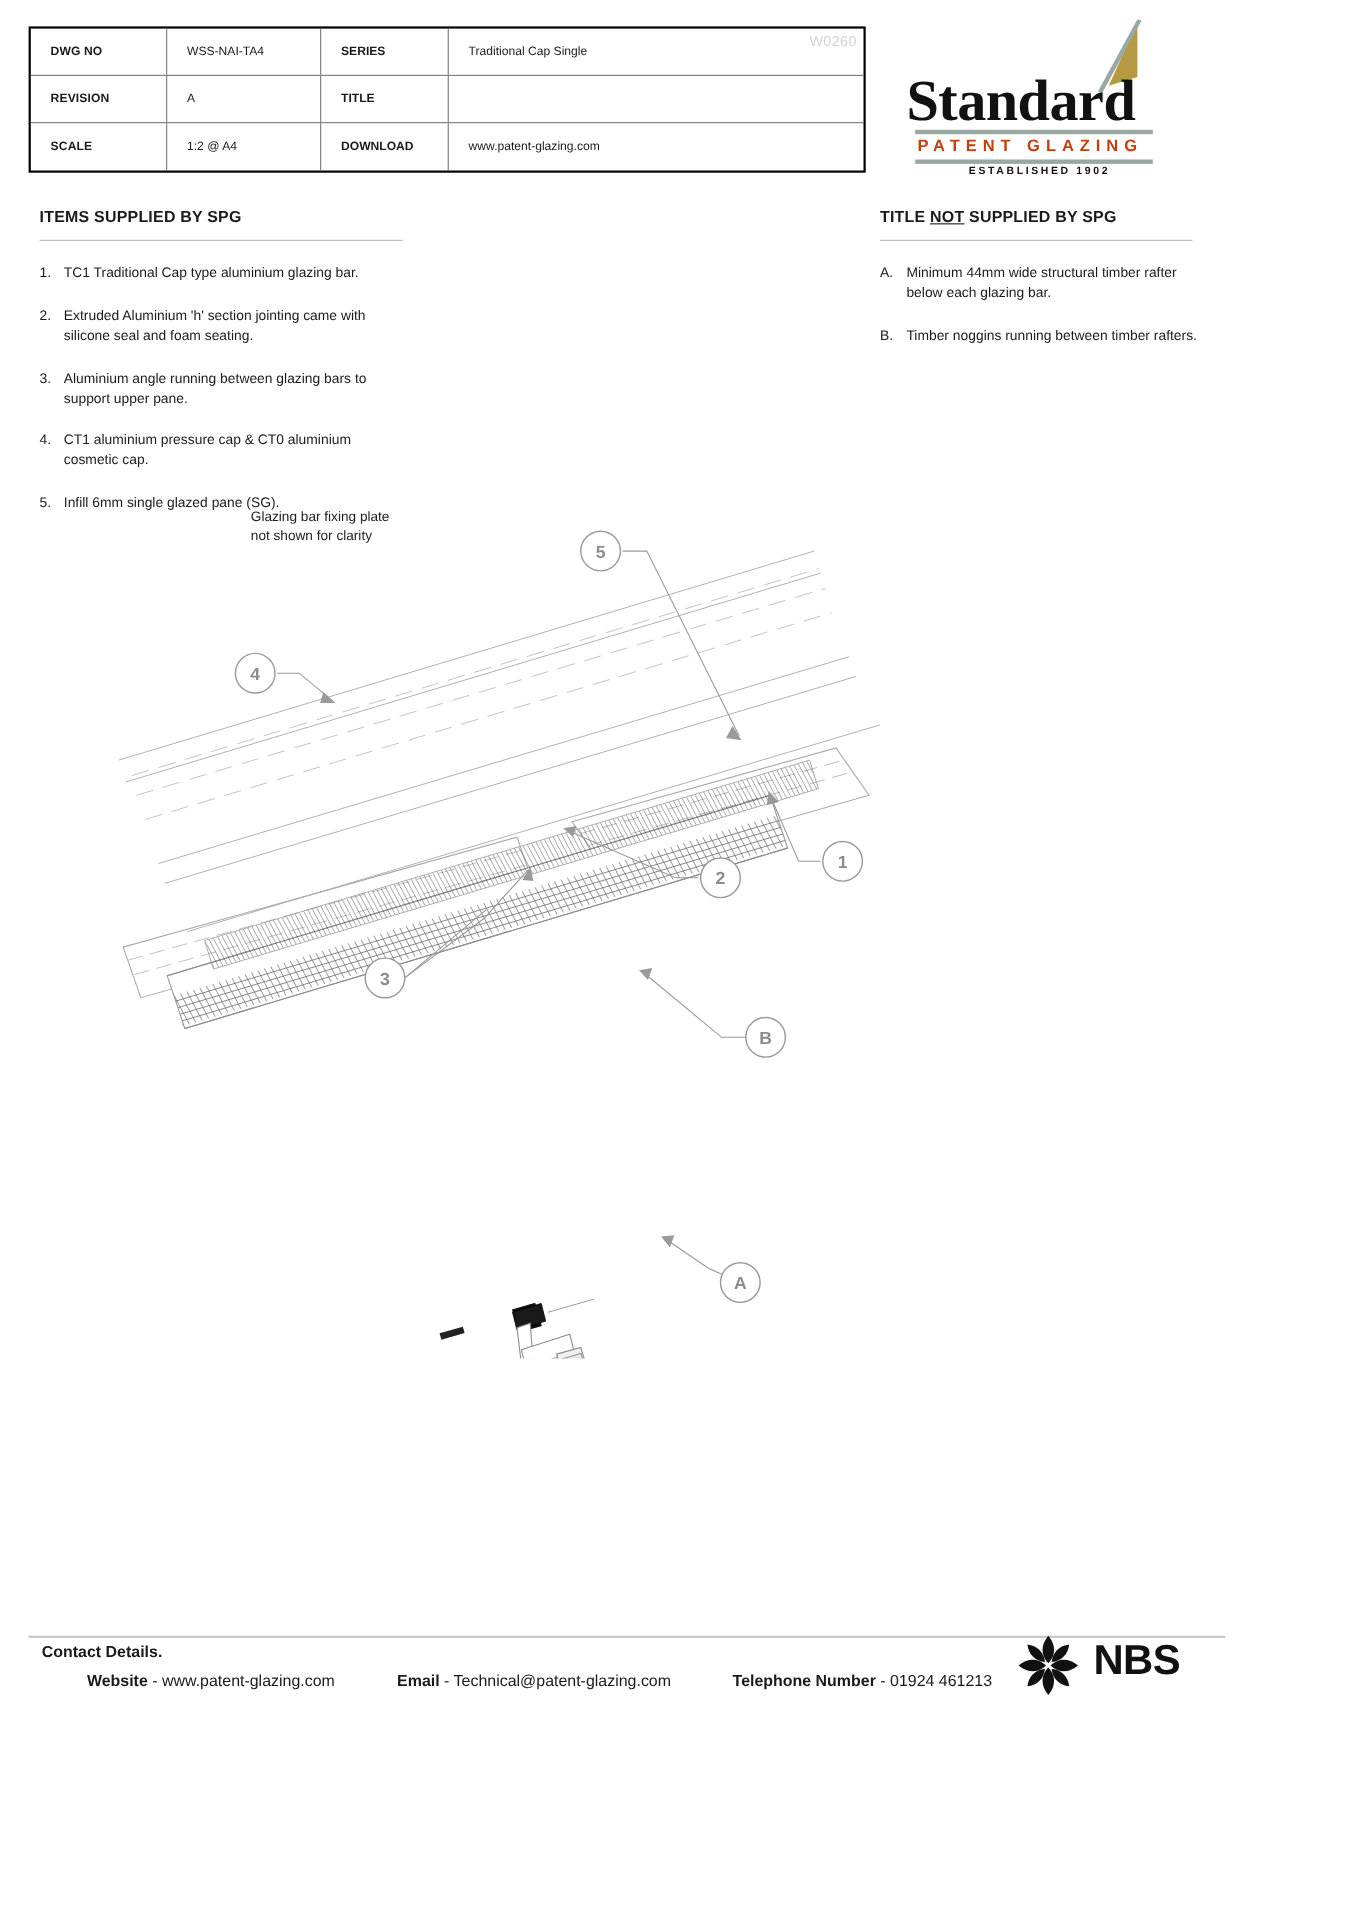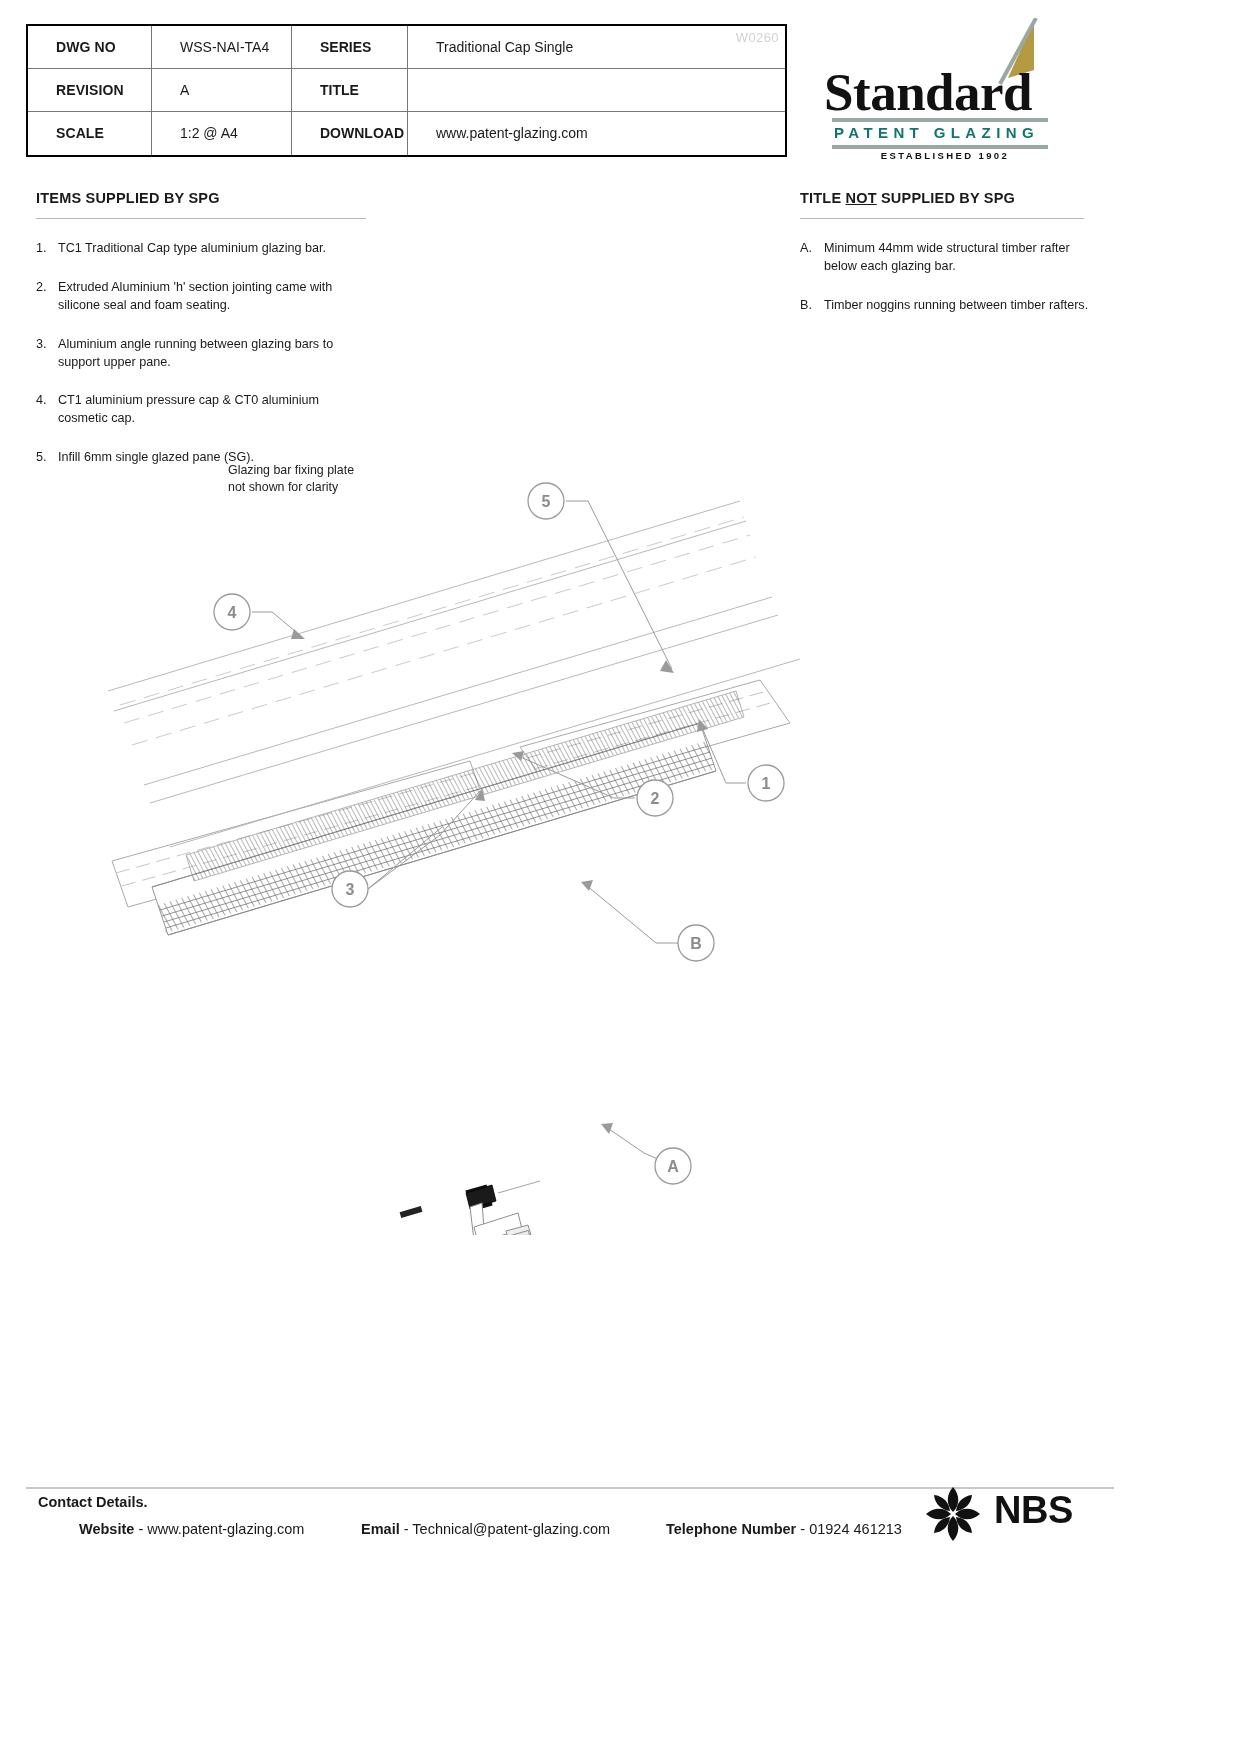--- a/index.html
+++ b/index.html
@@ -14,21 +14,21 @@
 
   
   .titleblock {
     position: absolute; left: 26px; top: 24px;
     width: 761px; height: 133px;
     border: 2.5px solid #000;
     background: #fff;
   }
   .tb-row { display: flex; height: 33.33%; border-bottom: 1px solid #777; }
   .tb-row:last-child { border-bottom: none; }
-  .tb-cell { display: flex; align-items: center; padding-left: 28px; font-size: 14px; }
+  .tb-cell { display: flex; align-items: center; padding-left: 18px; font-size: 11px; }
   .tb-key { width: 124px; font-weight: bold; border-right: 1px solid #777; letter-spacing: .1px; }
   .tb-val { width: 140px; border-right: 1px solid #777; }
   .tb-key2 { width: 116px; font-weight: bold; border-right: 1px solid #777; }
   .tb-val2 { flex: 1; }
   .watermark {
     position: absolute; right: 6px; top: 4px;
     font-size: 13px; color: #d2d2d2; letter-spacing: .4px;
   }
 
   
@@ -36,21 +36,21 @@
   .logo-word {
     position: absolute; left: 0; top: 48px; width: 232px;
     font-family: "Liberation Serif", serif;
     font-size: 53px; font-weight: bold; color: #111;
     letter-spacing: -0.5px; line-height: 1;
   }
   .logo-rule1 { position: absolute; left: 8px; top: 100px; width: 216px; height: 4px; background: #9aa8a2; }
   .logo-sub {
     position: absolute; left: 10px; top: 106px; width: 222px;
     font-family: "Liberation Sans", sans-serif;
-    font-size: 15px; font-weight: bold; letter-spacing: 5.4px; color: #0f766e;
+    font-size: 15px; font-weight: bold; letter-spacing: 5.4px; color: #c2410c;
   }
   .logo-rule2 { position: absolute; left: 8px; top: 127px; width: 216px; height: 3.5px; background: #9aa8a2; }
   .logo-est {
     position: absolute; left: 10px; top: 132px; width: 222px; text-align: center;
     font-size: 9.5px; font-weight: bold; letter-spacing: 2.4px; color: #111;
   }
   .logo-flag { position: absolute; right: 4px; top: 0px; }
 
   
   .items-left  { position: absolute; left: 36px;  top: 190px; width: 330px; }

